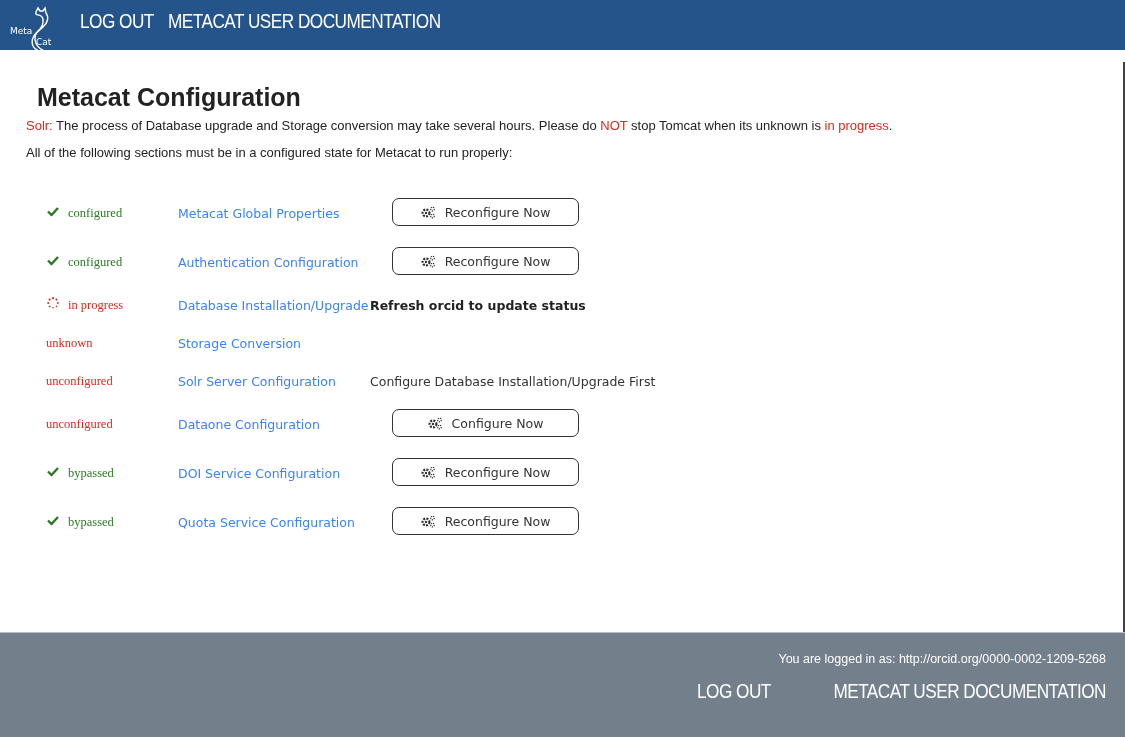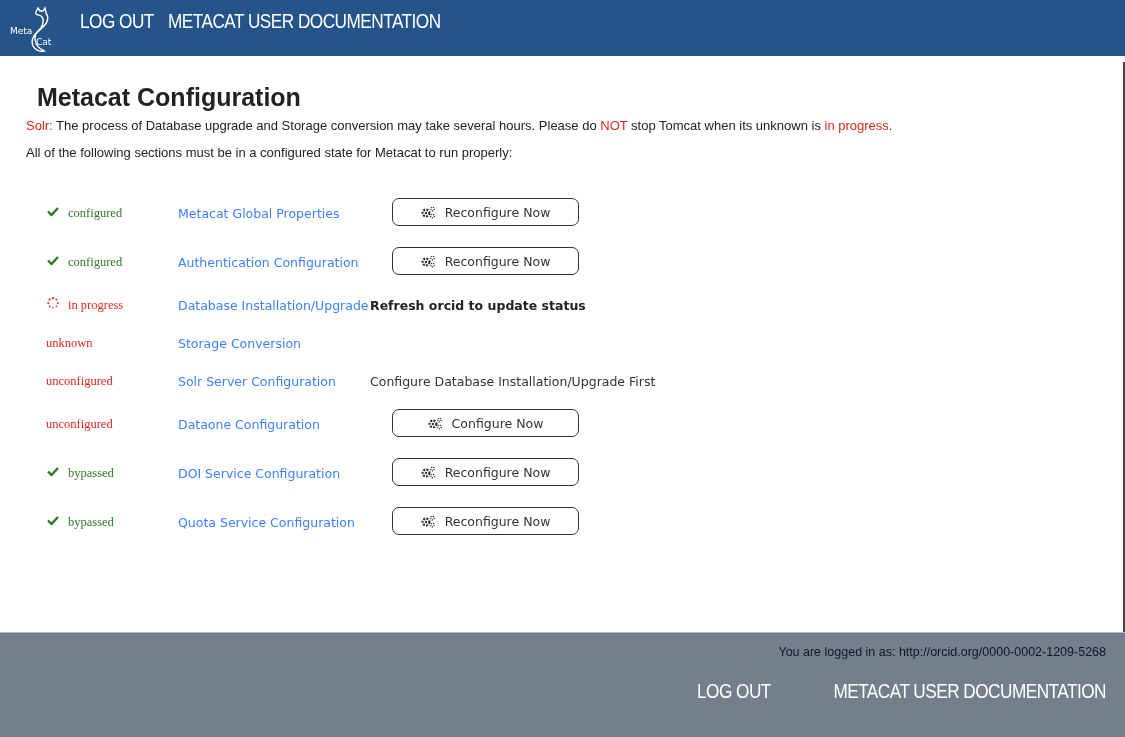--- a/index.html
+++ b/index.html
@@ -1,21 +1,21 @@
 <!DOCTYPE html>
 <html><head>
 <meta charset="utf-8">
 <style>
   html, body { margin: 0; padding: 0; }
   body {
     width: 1125px; height: 737px; overflow: hidden; position: relative;
     background: #ffffff; font-family: "Liberation Sans", sans-serif; color: #222;
   }
   .topbar {
-    position: absolute; left: 0; top: 0; width: 1125px; height: 56px;
+    position: absolute; left: 0; top: 0; width: 1125px; height: 50px;
     background: #24548a;
   }
   .logo { position: absolute; left: 8px; top: 6px; width: 46px; height: 50px; }
   .nav-link {
     position: absolute; top: 10px; color: #fff; text-decoration: none;
     font-family: "Liberation Sans Narrow", "Liberation Sans", sans-serif;
     font-size: 20px; font-weight: normal; letter-spacing: -0.6px;
     transform: scaleX(0.86); transform-origin: left center; white-space: nowrap;
   }
   .right-edge {
@@ -54,21 +54,21 @@
     position: absolute; left: 370px; top: 50%; transform: translateY(-50%);
     font-family: "DejaVu Sans", sans-serif; font-size: 12.5px; color: #333; white-space: nowrap;
   }
   .action-text.bold { font-weight: bold; color: #222; }
 
   .footer {
     position: absolute; left: 0; top: 632px; width: 1125px; height: 105px;
     background: #747f8c; border-top: 1px solid #b9bec4;
   }
   .logged {
-    position: absolute; right: 19px; top: 12px; color: #0f172a; font-size: 12.5px; white-space: nowrap;
+    position: absolute; right: 19px; top: 19px; color: #ffffff; font-size: 12.5px; white-space: nowrap;
   }
   .footer-links { position: absolute; right: 19px; top: 47px; display: flex; gap: 18px; }
   .footer-link {
     color: #fff; text-decoration: none;
     font-family: "Liberation Sans", sans-serif; font-size: 20px; letter-spacing: -0.6px;
     white-space: nowrap; display: inline-block; transform: scaleX(0.86); transform-origin: right center;
   }
 </style>
 </head>
 <body>

